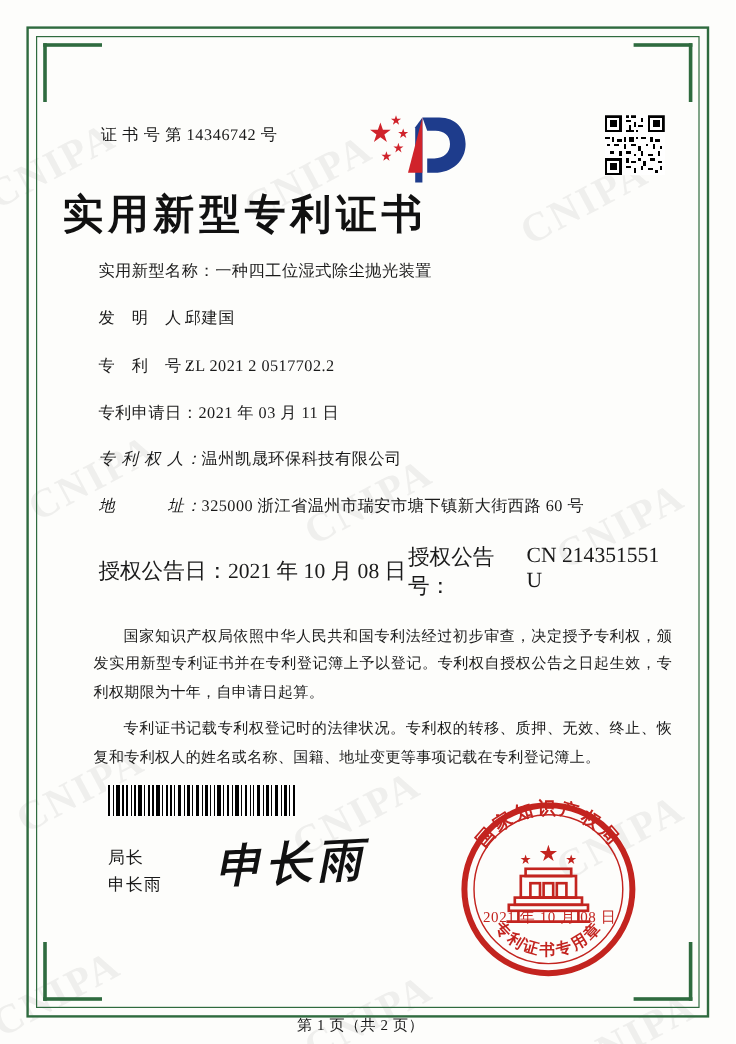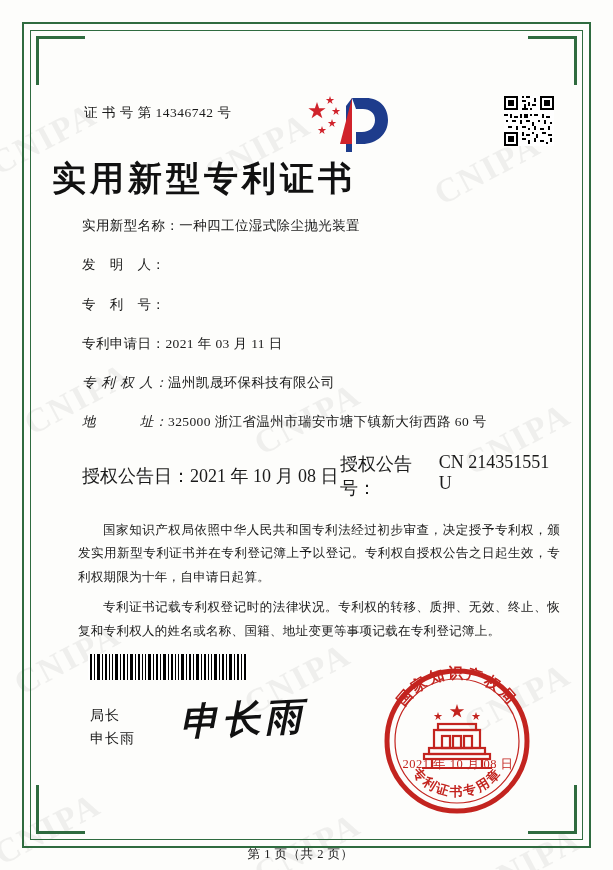--- a/index.html
+++ b/index.html
@@ -329,24 +329,26 @@
 
     <div class="fields">
 
       <div class="field">
         <span class="lab">实用新型名称：</span>
         <span class="val">一种四工位湿式除尘抛光装置</span>
       </div>
 
       <div class="field">
         <span class="lab spread w5">发　明　人：</span>
+        <span class="val">邱建国</span>
       </div>
 
       <div class="field">
         <span class="lab spread w5">专　利　号：</span>
+        <span class="val">ZL 2021 2 0517702.2</span>
       </div>
 
       <div class="field">
         <span class="lab">专利申请日：</span>
         <span class="val">2021 年 03 月 11 日</span>
       </div>
 
       <div class="field">
         <span class="lab spread w6">专 利 权 人：</span>
         <span class="val">温州凯晟环保科技有限公司</span>

